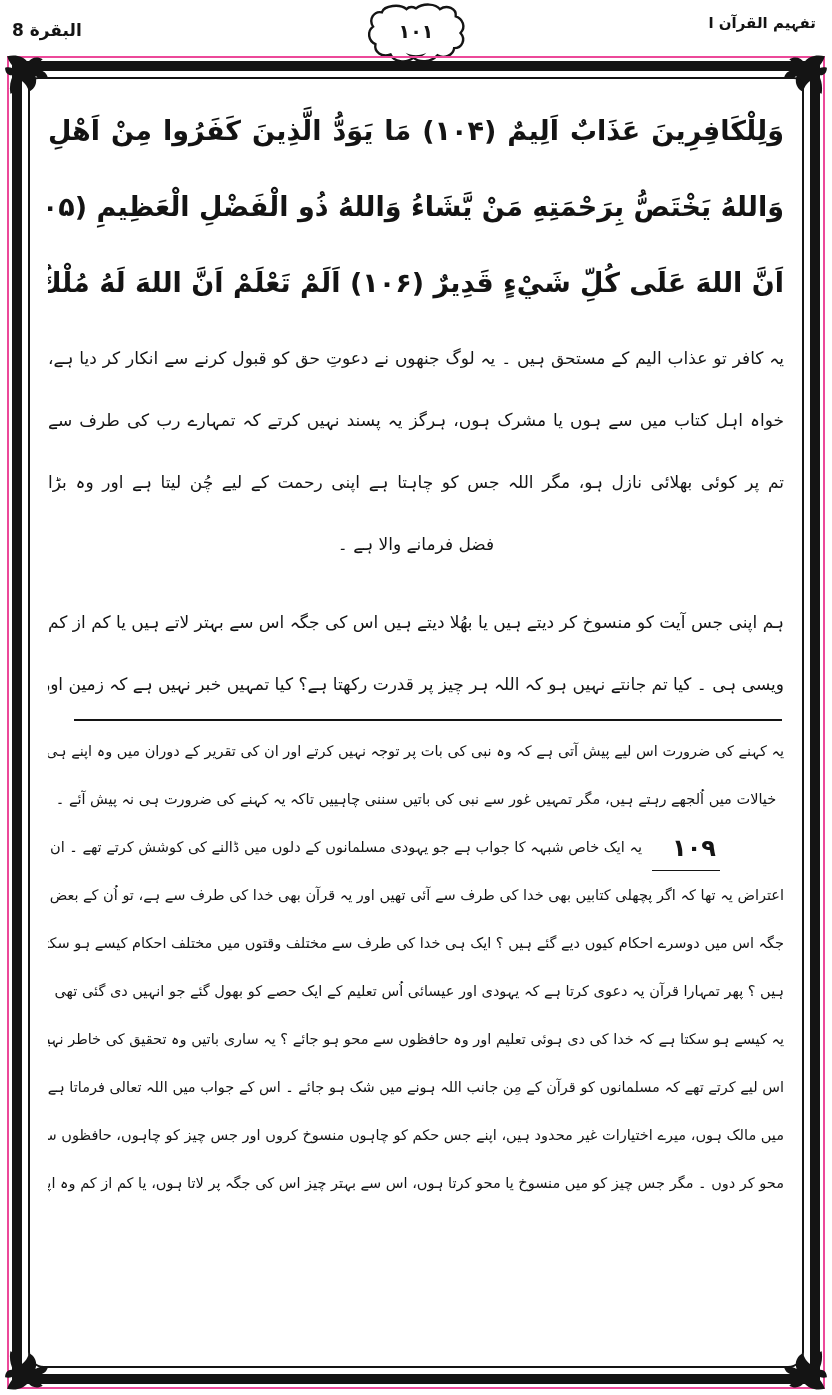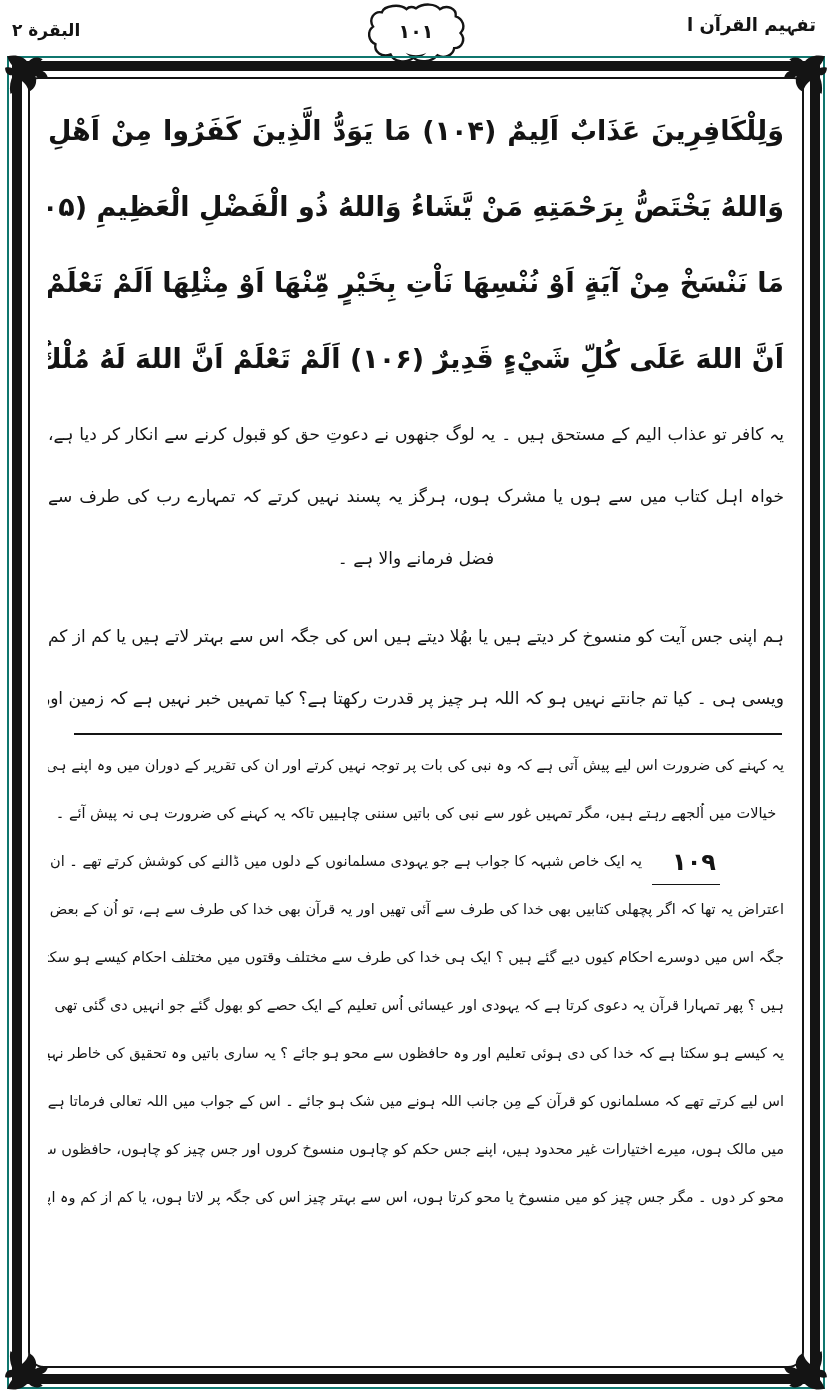--- a/index.html
+++ b/index.html
@@ -7,30 +7,30 @@
     position:relative;
     width:832px;height:1395px;
     background:#ffffff;
     margin:0 auto;
     font-family:"DejaVu Sans",sans-serif;
     color:#141414;
     overflow:hidden;
     direction:rtl;
   }
   
-  .rh-book{position:absolute;top:14px;right:16px;font-size:18px;font-weight:bold;}
+  .rh-book{position:absolute;top:14px;right:16px;font-size:15px;font-weight:bold;}
   .rh-surah{position:absolute;top:20px;left:12px;font-size:17px;font-weight:bold;}
   .cartouche{position:absolute;top:2px;left:50%;transform:translateX(-50%);width:128px;height:62px;}
   .cartouche svg{position:absolute;inset:0;width:100%;height:100%;}
   .cartouche .page-num{
     position:absolute;inset:0;display:flex;align-items:center;justify-content:center;
     font-size:19px;font-weight:bold;padding-bottom:4px;
   }
   
-  .frame-outer{position:absolute;top:56px;left:7px;right:7px;bottom:6px;border:2px solid #0f766e;}
+  .frame-outer{position:absolute;top:56px;left:7px;right:7px;bottom:6px;border:2px solid #ec4899;}
   .frame-band {position:absolute;inset:3px;border:10px solid #141414;}
   .frame-inner{position:absolute;inset:6px;border:2px solid #141414;border-radius:10px 10px 16px 16px;}
   .corner{position:absolute;width:46px;height:46px;}
   .corner svg{width:100%;height:100%;display:block;}
   .corner.tl{top:-6px;right:auto;left:-6px;}
   .corner.tr{top:-6px;right:-6px;transform:scaleX(-1);}
   .corner.bl{bottom:-6px;left:-6px;transform:scaleY(-1);}
   .corner.br{bottom:-6px;right:-6px;transform:scale(-1,-1);}
   
   .content{position:absolute;inset:2px;padding:10px 16px 0 16px;overflow:hidden;}
@@ -49,21 +49,21 @@
     border-bottom:4px solid #141414;padding:0 4px 10px 20px;margin-left:10px;
     vertical-align:-4px;
   }
 </style>
 </head>
 <body>
 
 <div class="page">
 
   <div class="rh-book">تفہیم القرآن ا</div>
-  <div class="rh-surah">البقرة ۲</div>
+  <div class="rh-surah">البقرة 8</div>
   <div class="cartouche">
     <svg viewBox="0 0 130 78">
       <path d="M65 8 C74 1 90 2 95 9 C104 3 116 8 115 18 C124 21 128 32 121 39 C128 47 123 58 113 58 C112 67 100 72 92 67 C84 76 69 77 62 70 C52 78 37 75 33 66 C22 70 12 63 14 53 C5 49 3 37 11 31 C5 22 12 11 22 13 C25 4 45 2 53 9 C57 5 61 6 65 8 Z" fill="none" stroke="#141414" stroke-width="3"></path>
       <path d="M52 64 C58 72 72 72 78 64 C72 68 58 68 52 64 Z" fill="#141414"></path>
     </svg>
     <span class="page-num">۱۰۱</span>
   </div>
 
   <div class="frame-outer">
     <div class="corner tl">
@@ -87,28 +87,28 @@
         </svg>
     </div>
 
     <div class="frame-band">
       <div class="frame-inner">
         <div class="content">
 
           <div class="quran-block">
             <div class="qline jline">وَلِلْكَافِرِينَ عَذَابٌ اَلِيمٌ (۱۰۴) مَا يَوَدُّ الَّذِينَ كَفَرُوا مِنْ اَهْلِ</div>
             <div class="qline jline">وَاللهُ يَخْتَصُّ بِرَحْمَتِهِ مَنْ يَّشَاءُ وَاللهُ ذُو الْفَضْلِ الْعَظِيمِ (۱۰۵)</div>
-            <div class="qline jline">مَا نَنْسَخْ مِنْ آيَةٍ اَوْ نُنْسِهَا نَاْتِ بِخَيْرٍ مِّنْهَا اَوْ مِثْلِهَا اَلَمْ تَعْلَمْ</div>
             <div class="qline jline">اَنَّ اللهَ عَلَى كُلِّ شَيْءٍ قَدِيرٌ (۱۰۶) اَلَمْ تَعْلَمْ اَنَّ اللهَ لَهُ مُلْكُ</div>
           </div>
 
           <div class="translation-block">
             <div class="tpara1">
               <div class="tline jline">یہ کافر تو عذاب الیم کے مستحق ہیں ۔ یہ لوگ جنھوں نے دعوتِ حق کو قبول کرنے سے انکار کر دیا ہے،</div>
               <div class="tline jline">خواہ اہل کتاب میں سے ہوں یا مشرک ہوں، ہرگز یہ پسند نہیں کرتے کہ تمہارے رب کی طرف سے</div>
+              <div class="tline jline">تم پر کوئی بھلائی نازل ہو، مگر اللہ جس کو چاہتا ہے اپنی رحمت کے لیے چُن لیتا ہے اور وہ بڑا</div>
               <div class="tline sline">فضل فرمانے والا ہے ۔</div>
             </div>
             <div class="tpara2">
               <div class="tline jline">ہم اپنی جس آیت کو منسوخ کر دیتے ہیں یا بھُلا دیتے ہیں اس کی جگہ اس سے بہتر لاتے ہیں یا کم از کم</div>
               <div class="tline jline">ویسی ہی ۔ کیا تم جانتے نہیں ہو کہ اللہ ہر چیز پر قدرت رکھتا ہے؟ کیا تمہیں خبر نہیں ہے کہ زمین اور آسمانوں کی</div>
             </div>
           </div>
 
           <hr class="fn-divider">
 

